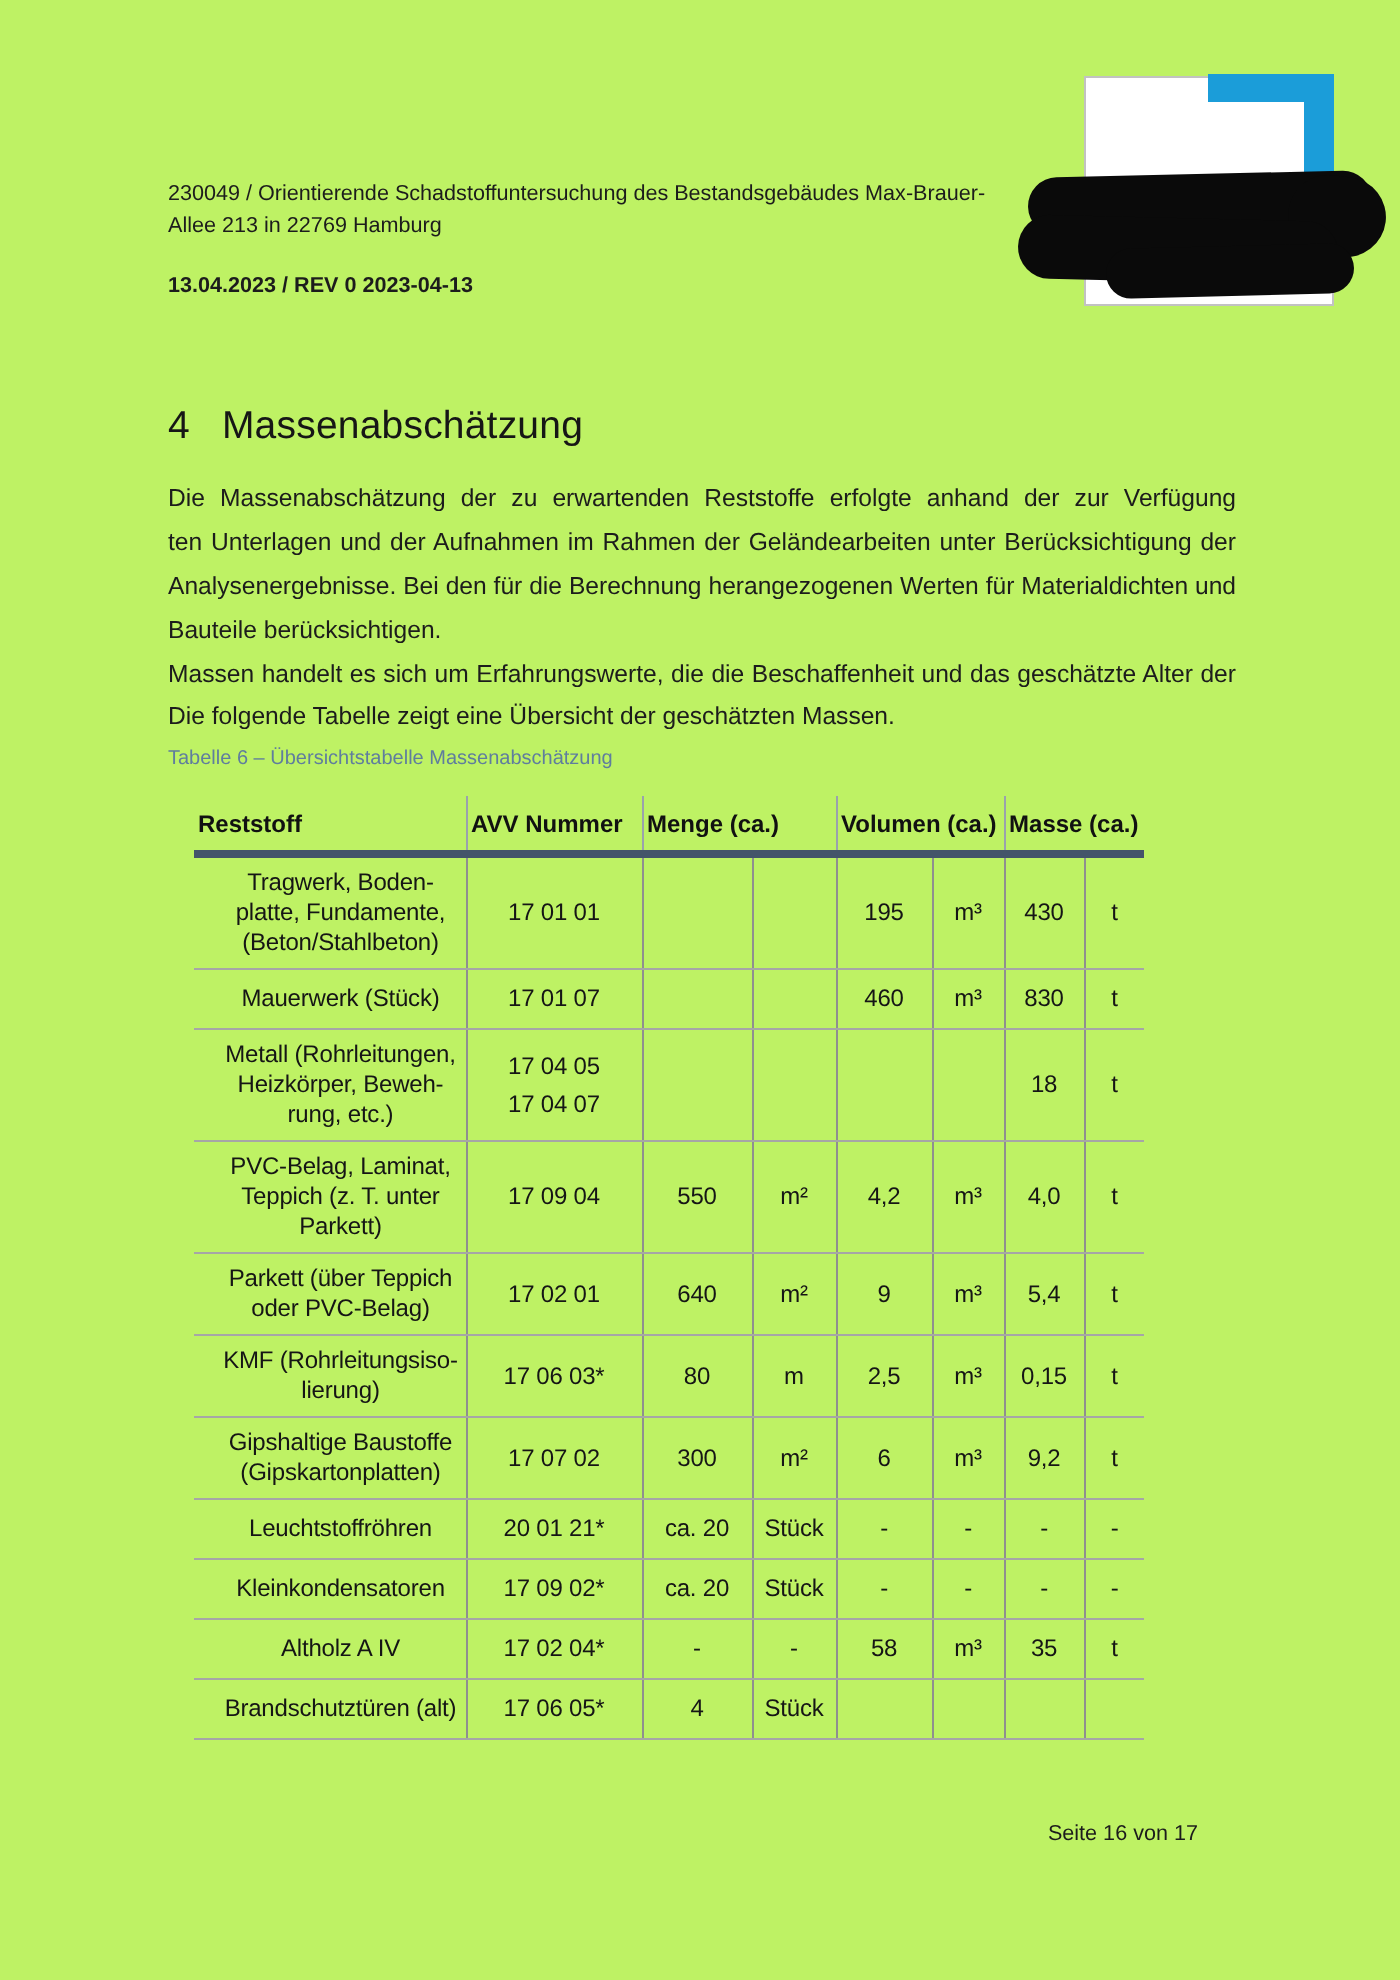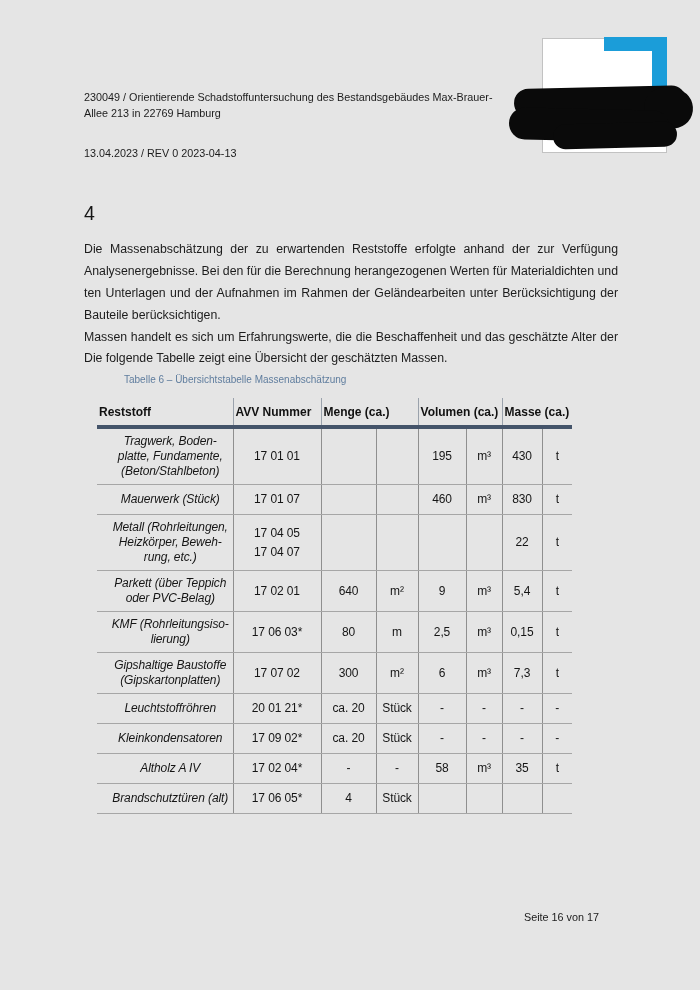--- a/index.html
+++ b/index.html
@@ -7,58 +7,58 @@
     --caption:#5F7D9E;
     --rule:#44546A;
     --grid:#8f8f8f;
     --grid-h:#a6a6a6;
     --ink:#1f1f1f;
     --logo-border:#c2c2c2;
   }
   *{margin:0;padding:0;box-sizing:border-box;}
   html,body{background:#ffffff;}
   .page{
-    position:relative;width:700px;height:990px;background:#e5e5e5;
+    position:relative;width:700px;height:990px;background:#bef264;
     font-family:"Liberation Sans",sans-serif;color:var(--ink);overflow:hidden;
   }
   
   .doc-header{position:absolute;left:84px;top:90px;width:470px;}
   .proj{font-size:10.8px;line-height:15.5px;white-space:pre-line;color:#1c1c1c;}
-  .rev{margin-top:26px;font-size:10.8px;color:#1c1c1c;}
+  .rev{margin-top:16px;font-size:10.8px;color:#1c1c1c;font-weight:bold;}
   
   .logo-box{position:absolute;left:542px;top:38px;width:125px;height:115px;border:1px solid var(--logo-border);background:#fff;}
   .logo-blue-h{position:absolute;left:604px;top:37px;width:63px;height:14px;background:var(--accent);}
   .logo-blue-v{position:absolute;left:652px;top:37px;width:15px;height:82px;background:var(--accent);}
   .blob{position:absolute;background:#0a0a0a;}
   .b1{left:514px;top:87px;width:172px;height:29px;border-radius:15px;transform:rotate(-1.3deg);}
   .b2{left:644px;top:88px;width:49px;height:40px;border-radius:20px;transform:rotate(7deg);}
   .b3{left:509px;top:109px;width:160px;height:32px;border-radius:16px;transform:rotate(1.4deg);}
   .b4{left:553px;top:123px;width:124px;height:25px;border-radius:13px;transform:rotate(-1.5deg);}
   
   .section-heading{position:absolute;left:84px;top:202px;display:flex;gap:16px;
     font-size:19.5px;font-weight:400;color:#161616;letter-spacing:.1px;}
   
   .para1{position:absolute;left:84px;top:238px;width:534px;font-size:12.3px;color:#1c1c1c;}
   .pline{line-height:22px;height:22px;overflow:hidden;text-align:justify;}
   .pline.jl{text-align-last:justify;}
   .para2{position:absolute;left:84px;top:351px;width:534px;font-size:12.3px;color:#1c1c1c;}
-  .caption{position:absolute;left:84px;top:374px;font-size:10px;color:var(--caption);margin-left:40px;}
+  .caption{position:absolute;left:84px;top:374px;font-size:10px;color:var(--caption);}
   
   .mass-table{position:absolute;left:97px;top:398px;width:475px;border-collapse:collapse;table-layout:fixed;}
   .mass-table th{
     font-size:12px;font-weight:bold;text-align:left;padding:7px 2px 6px;
     border-bottom:4px solid var(--rule);border-right:1px solid #9aa2ac;white-space:nowrap;color:#111;
   }
   .mass-table th:last-child{border-right:none;}
   .mass-table td{
     font-size:12px;line-height:15px;padding:5px 3px;text-align:center;vertical-align:middle;
     border-right:1px solid var(--grid);border-bottom:1px solid var(--grid-h);color:#151515;letter-spacing:-0.1px;
   }
   .mass-table td:last-child{border-right:none;}
-  .c-rest{text-align:right;padding-left:14px !important;white-space:pre-line;font-style:italic;}
+  .c-rest{text-align:right;padding-left:14px !important;white-space:pre-line;}
   .c-avv{white-space:pre-line;line-height:19px !important;}
   
   .page-num{position:absolute;top:911px;right:101px;font-size:10.8px;color:#1c1c1c;}
 </style>
 </head>
 <body>
 
 <div class="page">
 
   <div class="doc-header">
@@ -72,26 +72,27 @@
     <div class="logo-blue-h"></div>
     <div class="logo-blue-v"></div>
     <div class="blob b1"></div>
     <div class="blob b2"></div>
     <div class="blob b3"></div>
     <div class="blob b4"></div>
   </div>
 
   <h1 class="section-heading">
     <span>4</span>
+    <span>Massenabschätzung</span>
   </h1>
 
   <div class="para1">
     <div class="pline jl">Die Massenabschätzung der zu erwartenden Reststoffe erfolgte anhand der zur Verfügung gestell-</div>
+    <div class="pline jl">ten Unterlagen und der Aufnahmen im Rahmen der Geländearbeiten unter Berücksichtigung der</div>
     <div class="pline jl">Analysenergebnisse. Bei den für die Berechnung herangezogenen Werten für Materialdichten und</div>
-    <div class="pline jl">ten Unterlagen und der Aufnahmen im Rahmen der Geländearbeiten unter Berücksichtigung der</div>
     <div class="pline">Bauteile berücksichtigen.</div>
     <div class="pline jl">Massen handelt es sich um Erfahrungswerte, die die Beschaffenheit und das geschätzte Alter der</div>
   </div>
 
   <div class="para2">Die folgende Tabelle zeigt eine Übersicht der geschätzten Massen.</div>
 
   <div class="caption">Tabelle 6 – Übersichtstabelle Massenabschätzung</div>
 
   <table class="mass-table">
     <colgroup>
@@ -139,21 +140,33 @@
         <tr>
     <td class="c-rest">Metall (Rohrleitungen,
 Heizkörper, Beweh-
 rung, etc.)</td>
     <td class="c-avv">17 04 05
 17 04 07</td>
     <td></td>
     <td></td>
     <td></td>
     <td></td>
-    <td>22</td>
+    <td>18</td>
+    <td>t</td>
+  </tr>
+        <tr>
+    <td class="c-rest">PVC-Belag, Laminat,
+Teppich (z. T. unter
+Parkett)</td>
+    <td class="c-avv">17 09 04</td>
+    <td>550</td>
+    <td>m²</td>
+    <td>4,2</td>
+    <td>m³</td>
+    <td>4,0</td>
     <td>t</td>
   </tr>
         <tr>
     <td class="c-rest">Parkett (über Teppich
 oder PVC-Belag)</td>
     <td class="c-avv">17 02 01</td>
     <td>640</td>
     <td>m²</td>
     <td>9</td>
     <td>m³</td>
@@ -172,21 +185,21 @@
     <td>t</td>
   </tr>
         <tr>
     <td class="c-rest">Gipshaltige Baustoffe
 (Gipskartonplatten)</td>
     <td class="c-avv">17 07 02</td>
     <td>300</td>
     <td>m²</td>
     <td>6</td>
     <td>m³</td>
-    <td>7,3</td>
+    <td>9,2</td>
     <td>t</td>
   </tr>
         <tr>
     <td class="c-rest">Leuchtstoffröhren</td>
     <td class="c-avv">20 01 21*</td>
     <td>ca. 20</td>
     <td>Stück</td>
     <td>-</td>
     <td>-</td>
     <td>-</td>

